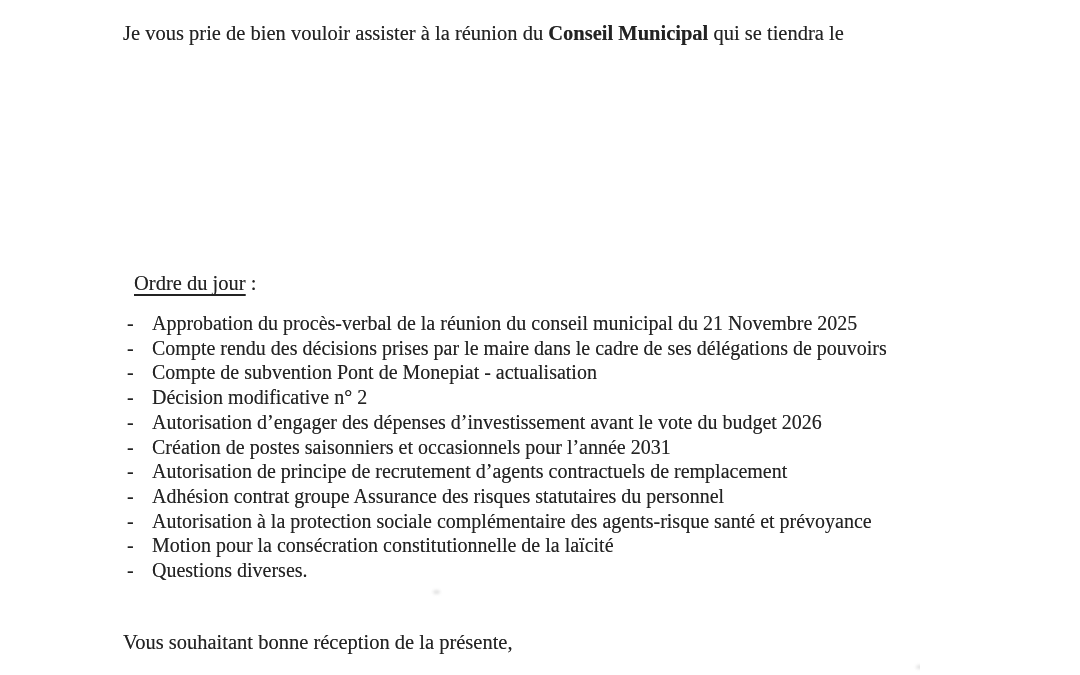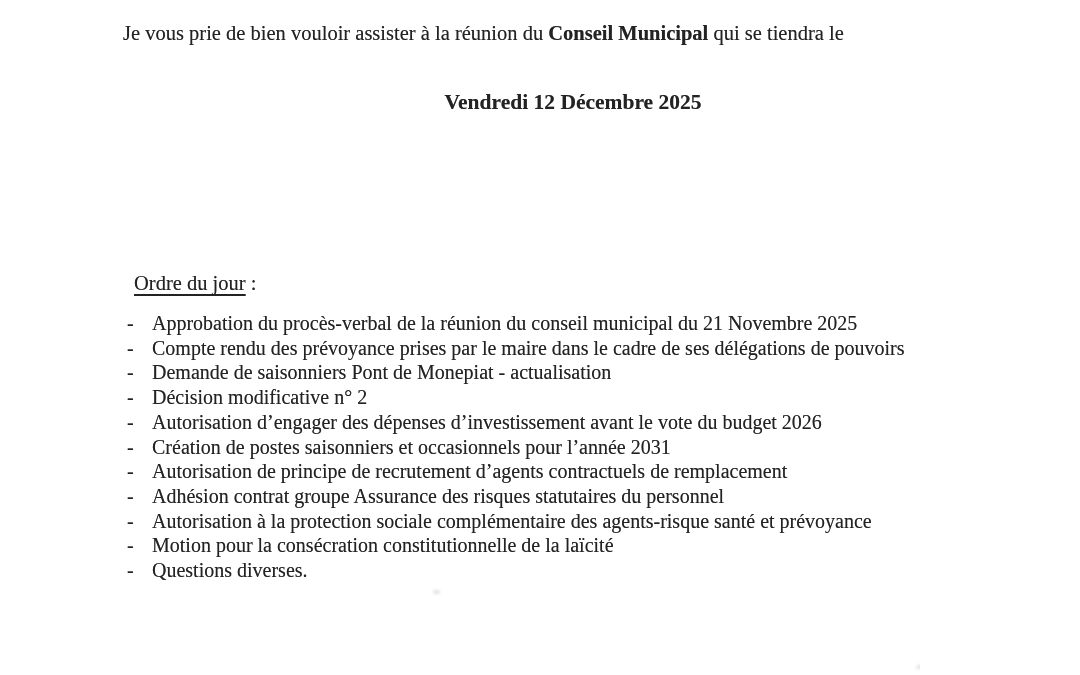--- a/index.html
+++ b/index.html
@@ -106,38 +106,37 @@
   }
 </style>
 </head>
 <body>
 
 <div class="page">
 
   <p class="intro"><span>Je vous prie de bien vouloir assister à la réunion du </span><span class="bold">Conseil Municipal</span><span> qui se tiendra le</span></p>
 
   <div class="center-band meeting-datetime">
-    <div>Vendredi 12 Décembre 2025</div>
   </div>
 
 
   <p class="agenda-heading"><span class="underline">Ordre du jour</span><span> :</span></p>
 
   <ul class="agenda-list">
     <li class="agenda-item">
         <span class="dash">-</span>
         <span class="item-text">Approbation du procès-verbal de la réunion du conseil municipal du 21 Novembre 2025</span>
       </li>
     <li class="agenda-item">
         <span class="dash">-</span>
-        <span class="item-text">Compte rendu des prévoyance prises par le maire dans le cadre de ses délégations de pouvoirs</span>
+        <span class="item-text">Compte rendu des décisions prises par le maire dans le cadre de ses délégations de pouvoirs</span>
       </li>
     <li class="agenda-item">
         <span class="dash">-</span>
-        <span class="item-text">Demande de saisonniers Pont de Monepiat - actualisation</span>
+        <span class="item-text">Compte de subvention Pont de Monepiat - actualisation</span>
       </li>
     <li class="agenda-item">
         <span class="dash">-</span>
         <span class="item-text">Décision modificative n° 2</span>
       </li>
     <li class="agenda-item">
         <span class="dash">-</span>
         <span class="item-text">Autorisation d’engager des dépenses d’investissement avant le vote du budget 2026</span>
       </li>
     <li class="agenda-item">
@@ -159,17 +158,18 @@
     <li class="agenda-item">
         <span class="dash">-</span>
         <span class="item-text">Motion pour la consécration constitutionnelle de la laïcité</span>
       </li>
     <li class="agenda-item">
         <span class="dash">-</span>
         <span class="item-text">Questions diverses.</span>
       </li>
   </ul>
 
+  <p class="closing">Vous souhaitant bonne réception de la présente,</p>
 
   <div class="scan-artifact artifact-1"></div>
   <div class="scan-artifact artifact-2"></div>
 
 </div>
 
 </body></html>

